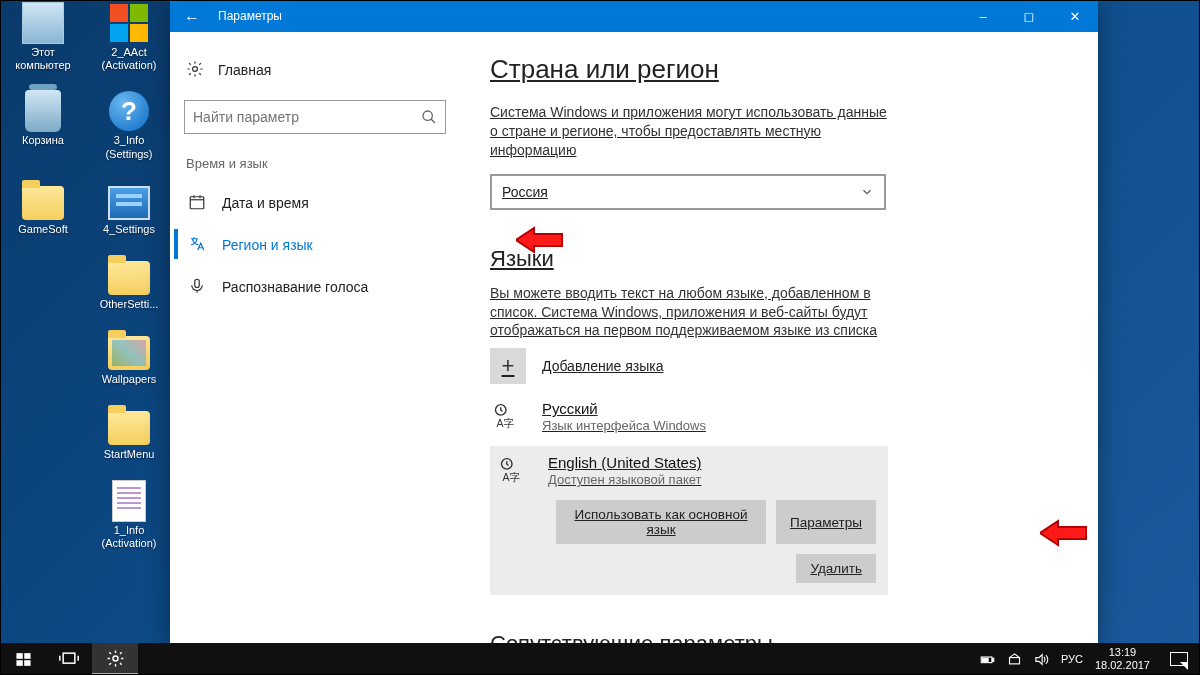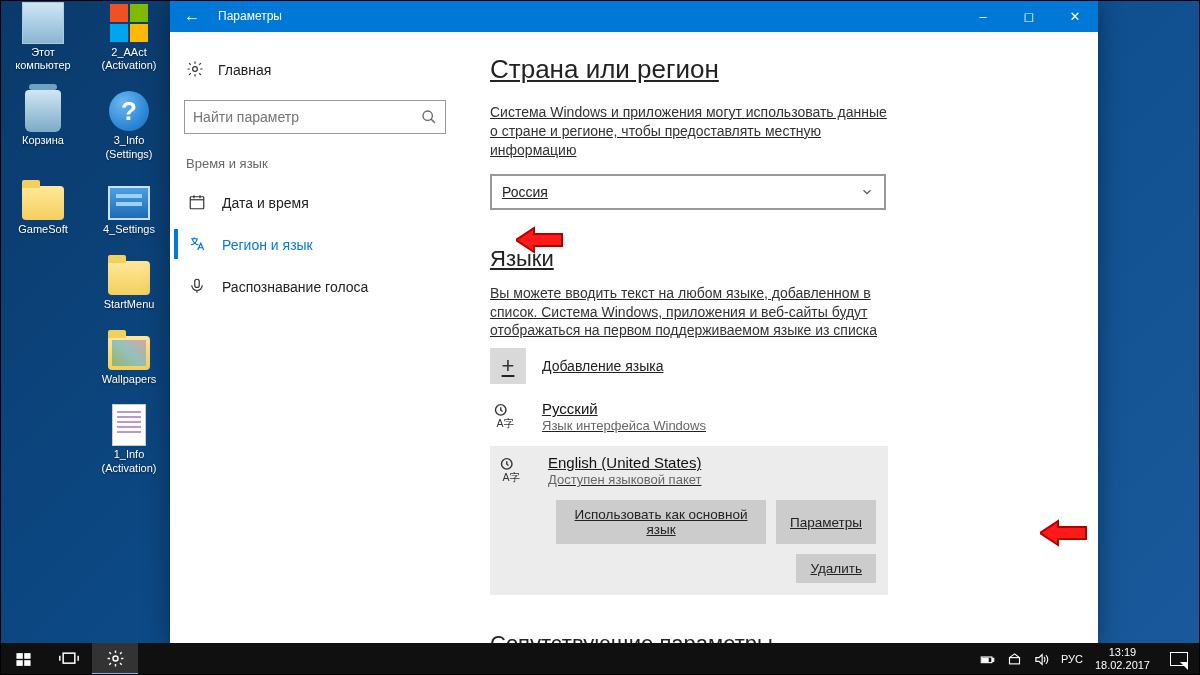--- a/index.html
+++ b/index.html
@@ -136,29 +136,37 @@
           <div class="setticon"></div>
         </div>
         <div class="label">4_Settings</div>
     </div>
   </div>
   <div class="col">
     <div class="dicon">
       <div class="img">
           <div class="folder"></div>
         </div>
+        <div class="label">OtherSetti...</div>
+    </div>
+  </div>
+  <div class="col">
+    <div class="dicon">
+      <div class="img">
+          <div class="folder img-inside"></div>
+        </div>
+        <div class="label">Wallpapers</div>
+    </div>
+  </div>
+  <div class="col">
+    <div class="dicon">
+      <div class="img">
+          <div class="folder"></div>
+        </div>
         <div class="label">StartMenu</div>
-    </div>
-  </div>
-  <div class="col">
-    <div class="dicon">
-      <div class="img">
-          <div class="folder img-inside"></div>
-        </div>
-        <div class="label">Wallpapers</div>
     </div>
   </div>
   <div class="col">
     <div class="dicon">
       <div class="img">
           <div class="txt"></div>
         </div>
         <div class="label">1_Info<br>(Activation)</div>
     </div>
   </div>

